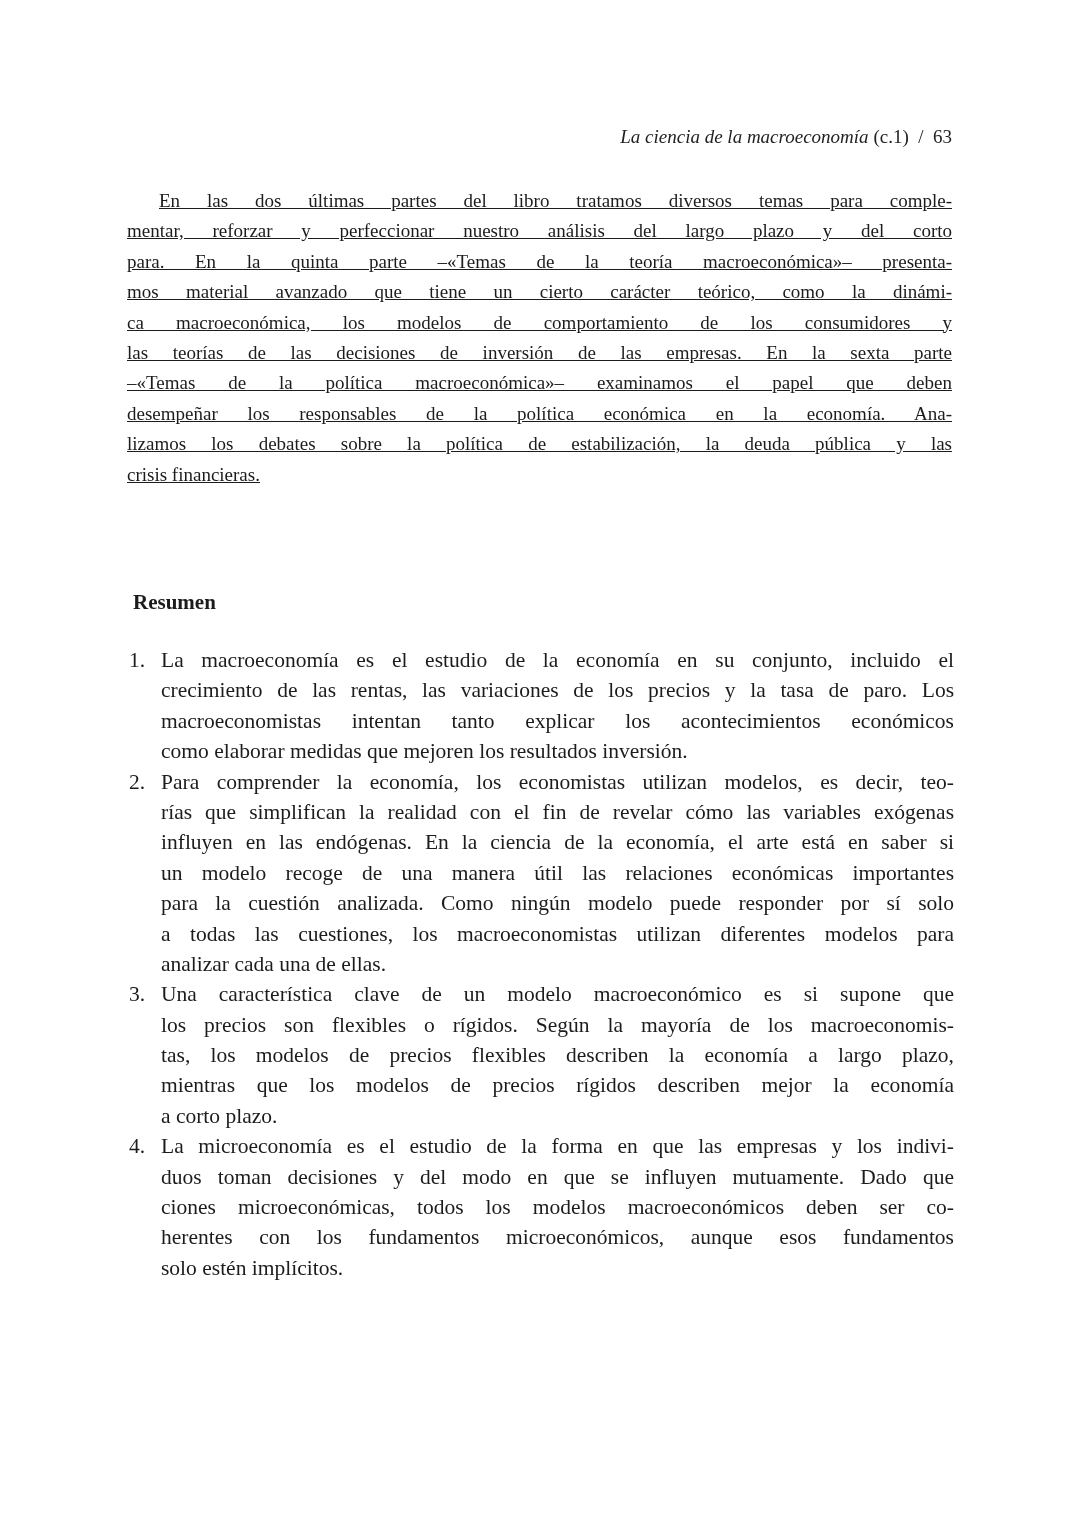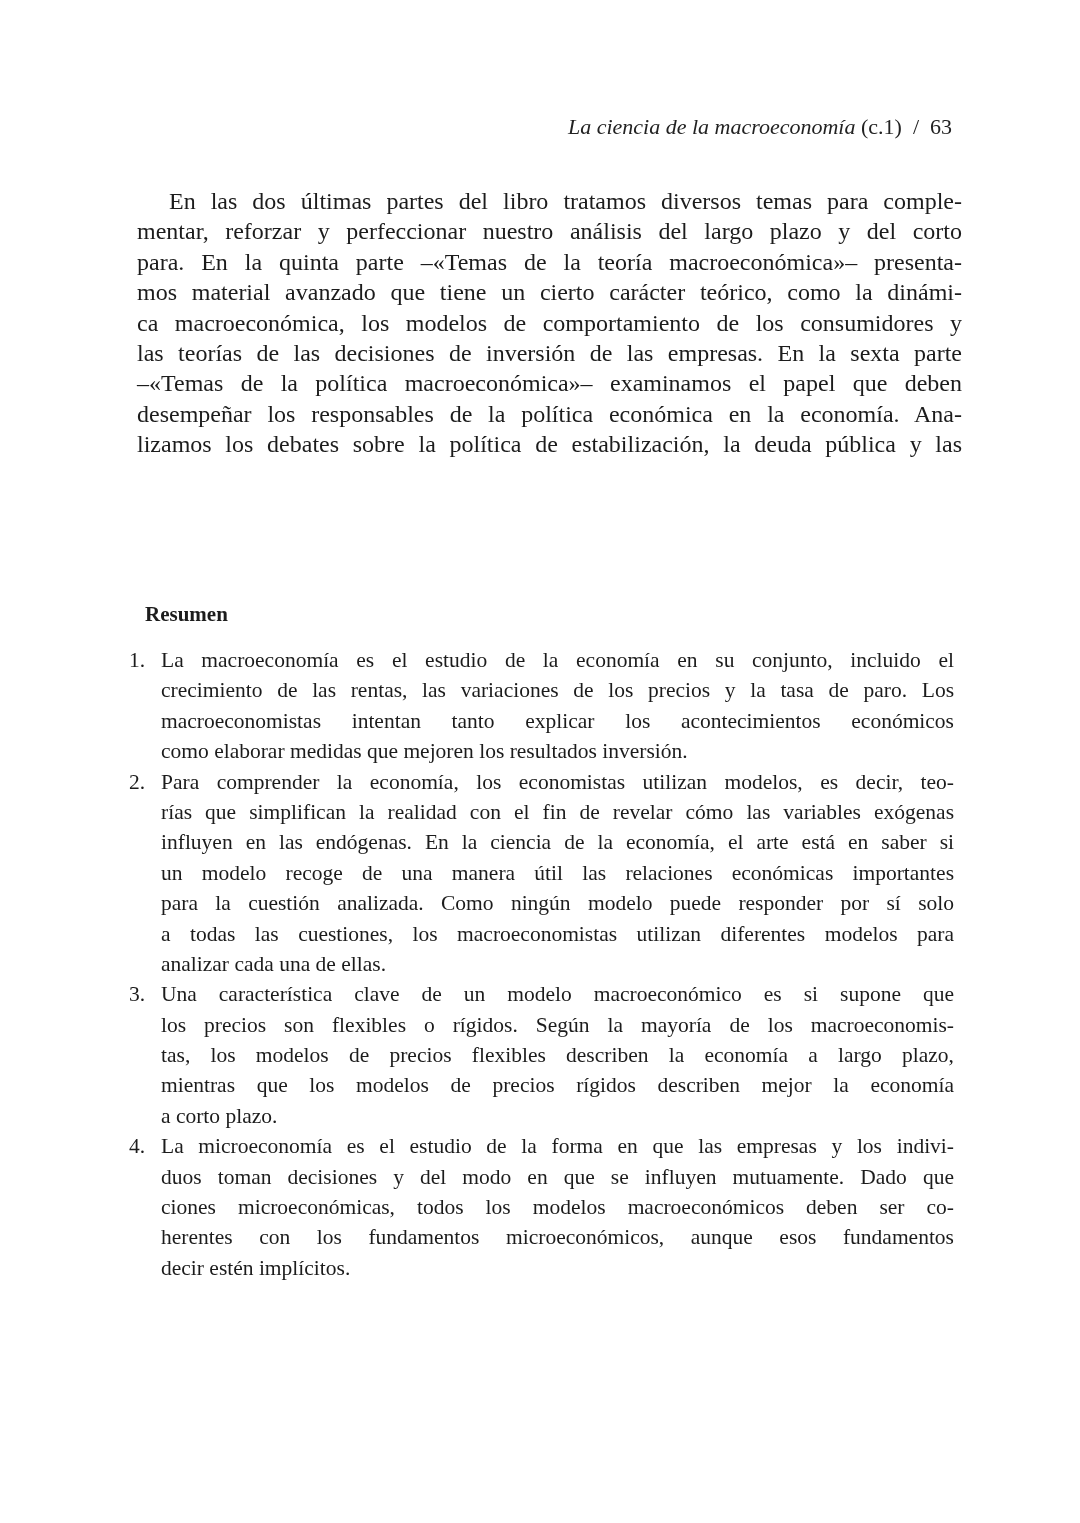--- a/index.html
+++ b/index.html
@@ -2,28 +2,29 @@
 <html><head>
 <meta charset="utf-8">
 <style>
   html, body { margin: 0; padding: 0; background: #ffffff; }
   body {
     width: 1080px; height: 1523px; position: relative; overflow: hidden;
     font-family: "Liberation Serif", "DejaVu Serif", serif;
     color: #1c1c1c;
   }
   .running-header {
-    position: absolute; top: 114px; right: 128px;
-    font-size: 22px; line-height: 26px; color: #222;
+    position: absolute; top: 124px; right: 128px;
+    font-size: 19px; line-height: 26px; color: #222;
     white-space: nowrap;
   }
   .running-header .title { font-style: italic; }
   .body-text {
-    position: absolute; left: 137px; width: 825px;
-    font-size: 24px;
+    position: absolute; left: 127px; width: 825px;
+    font-size: 19px;
+    text-decoration: underline;
   }
   .line {
     display: block; height: 30.4px; line-height: 30.4px;
     text-align: justify; text-align-last: justify; white-space: nowrap;
     overflow: visible;
   }
   .line.last { text-align-last: left; }
   .para-intro { top: 186px; }
   .para-intro .line.first { padding-left: 32px; }
   .section-heading {
@@ -48,23 +49,24 @@
 <div class="body-text para-intro">
   <span class="line first">En las dos últimas partes del libro tratamos diversos temas para comple-</span>
   <span class="line">mentar, reforzar y perfeccionar nuestro análisis del largo plazo y del corto</span>
   <span class="line">para. En la quinta parte –«Temas de la teoría macroeconómica»– presenta-</span>
   <span class="line">mos material avanzado que tiene un cierto carácter teórico, como la dinámi-</span>
   <span class="line">ca macroeconómica, los modelos de comportamiento de los consumidores y</span>
   <span class="line">las teorías de las decisiones de inversión de las empresas. En la sexta parte</span>
   <span class="line">–«Temas de la política macroeconómica»– examinamos el papel que deben</span>
   <span class="line">desempeñar los responsables de la política económica en la economía. Ana-</span>
   <span class="line">lizamos los debates sobre la política de estabilización, la deuda pública y las</span>
+  <span class="line last">crisis financieras.</span>
 </div>
 
-<h2 class="section-heading" style="margin:16px;">Resumen</h2>
+<h2 class="section-heading" style="margin:4px;">Resumen</h2>
 
 <ol class="summary-list" style="margin:0;padding:0;list-style:none;">
   <li class="item">
     <span class="item-number">1.</span>
     <span class="item-text">
       <span class="line">La macroeconomía es el estudio de la economía en su conjunto, incluido el</span>
       <span class="line">crecimiento de las rentas, las variaciones de los precios y la tasa de paro. Los</span>
       <span class="line">macroeconomistas intentan tanto explicar los acontecimientos económicos</span>
       <span class="line last">como elaborar medidas que mejoren los resultados inversión.</span>
     </span>
@@ -91,16 +93,16 @@
       <span class="line last">a corto plazo.</span>
     </span>
   </li>
   <li class="item">
     <span class="item-number">4.</span>
     <span class="item-text">
       <span class="line">La microeconomía es el estudio de la forma en que las empresas y los indivi-</span>
       <span class="line">duos toman decisiones y del modo en que se influyen mutuamente. Dado que</span>
       <span class="line">ciones microeconómicas, todos los modelos macroeconómicos deben ser co-</span>
       <span class="line">herentes con los fundamentos microeconómicos, aunque esos fundamentos</span>
-      <span class="line last">decir estén implícitos.</span>
+      <span class="line last">solo estén implícitos.</span>
     </span>
   </li>
 </ol>
 
 </body></html>

